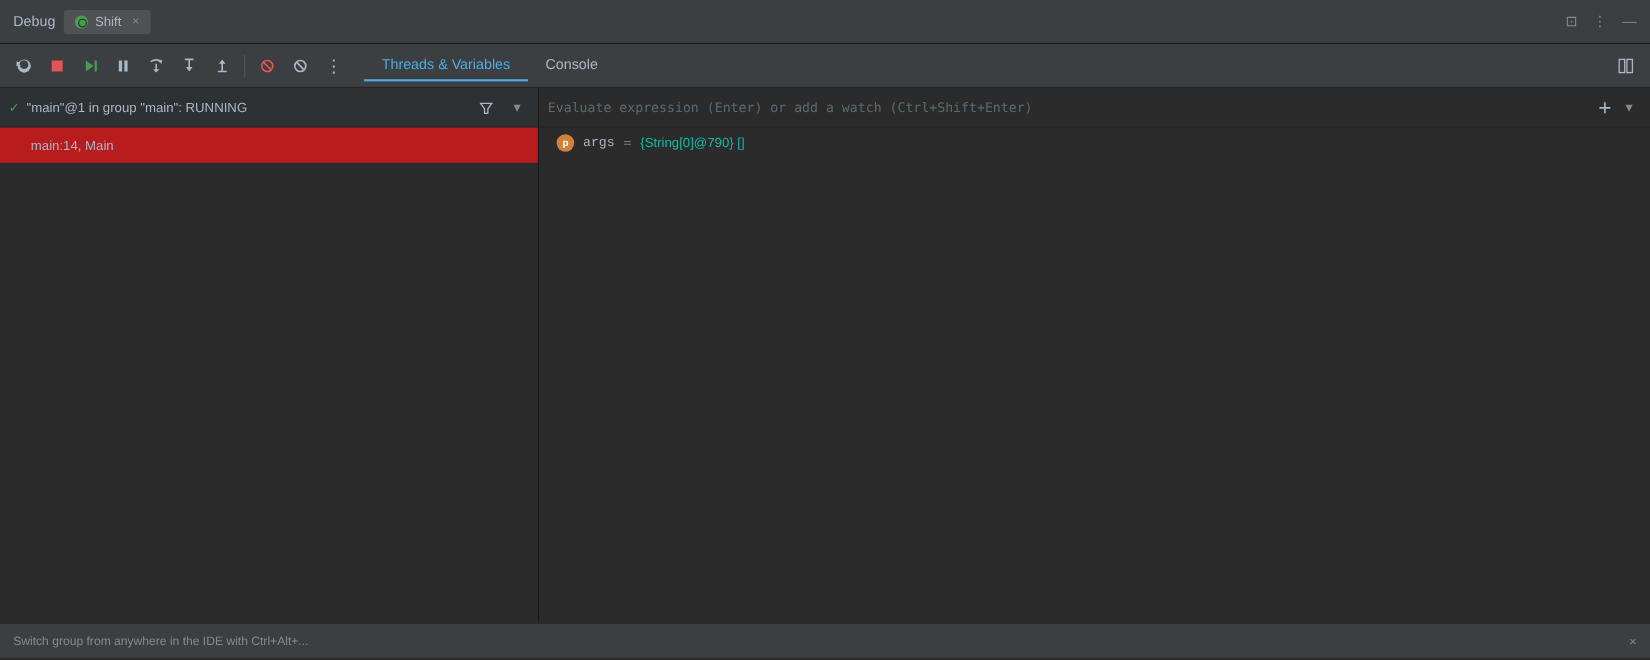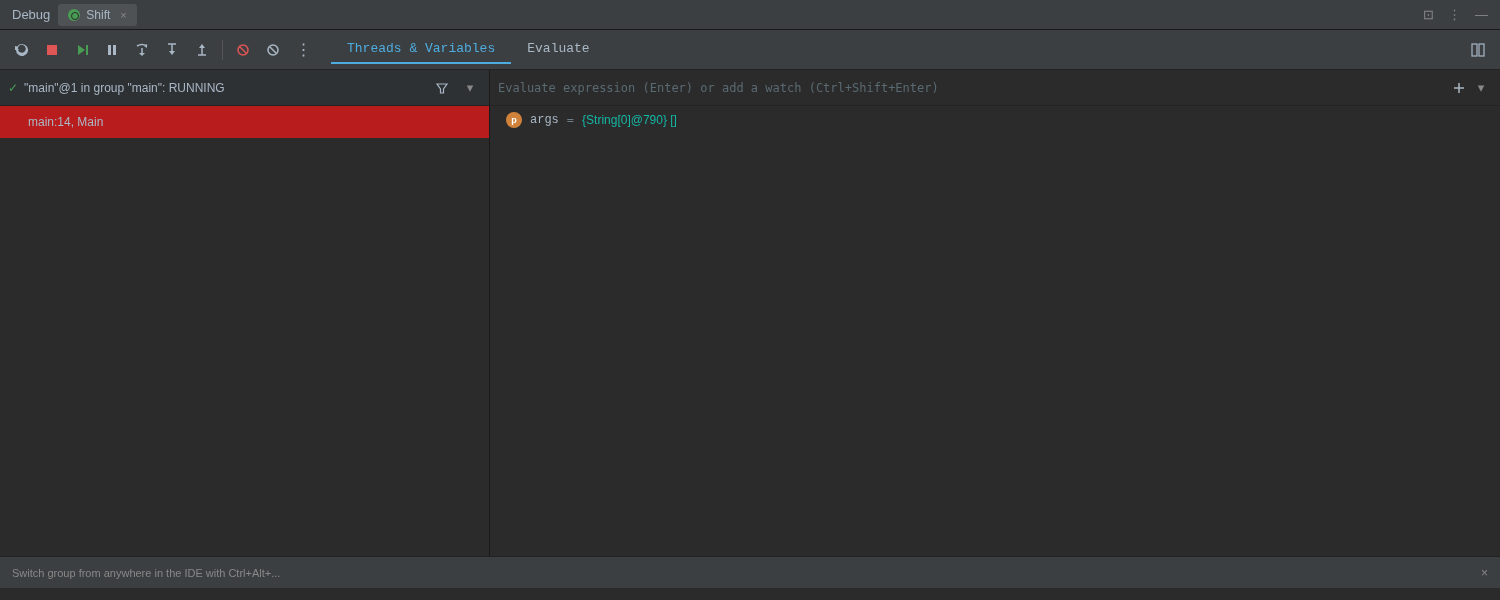--- a/index.html
+++ b/index.html
@@ -11,21 +11,21 @@
       font-family: 'Segoe UI', Arial, sans-serif;
       font-size: 13px;
       overflow: hidden;
     }
 
     
     .title-bar {
       display: flex;
       align-items: center;
       background: #3c3f41;
-      height: 30px;
+      height: 40px;
       padding: 0 12px;
       border-bottom: 1px solid #1a1a1a;
     }
     .title-bar-left {
       display: flex;
       align-items: center;
       gap: 8px;
     }
     .debug-label {
       color: #a9b7c6;
@@ -106,21 +106,20 @@
       height: 20px;
       background: #555;
       margin: 0 4px;
     }
     .toolbar-tabs {
       margin-left: 12px;
       display: flex;
       align-items: center;
       gap: 0;
       flex: 1;
-      font-family: Liberation Mono, monospace;
     }
     .toolbar-tab {
       padding: 6px 16px;
       color: #a9b7c6;
       cursor: pointer;
       font-size: 13px;
       position: relative;
       border-bottom: 2px solid transparent;
     }
     .toolbar-tab.active {
@@ -371,21 +370,21 @@
 
   <div class="toolbar-btn">
     <span style="font-size:16px; color:#a9b7c6; letter-spacing:-1px;">⋮</span>
   </div>
 
   <div class="toolbar-tabs">
     <div class="toolbar-tab active">
       <span>Threads &amp; Variables</span>
     </div>
     <div class="toolbar-tab">
-      <span>Evaluate</span>
+      <span>Console</span>
     </div>
   </div>
 
   <div class="toolbar-right">
     <div class="toolbar-btn">
       <svg class="icon-svg" viewBox="0 0 16 16">
         <rect x="2" y="2" width="5" height="12" fill="none" stroke="#a9b7c6" stroke-width="1.2"></rect>
         <rect x="9" y="2" width="5" height="12" fill="none" stroke="#a9b7c6" stroke-width="1.2"></rect>
       </svg>
     </div>

